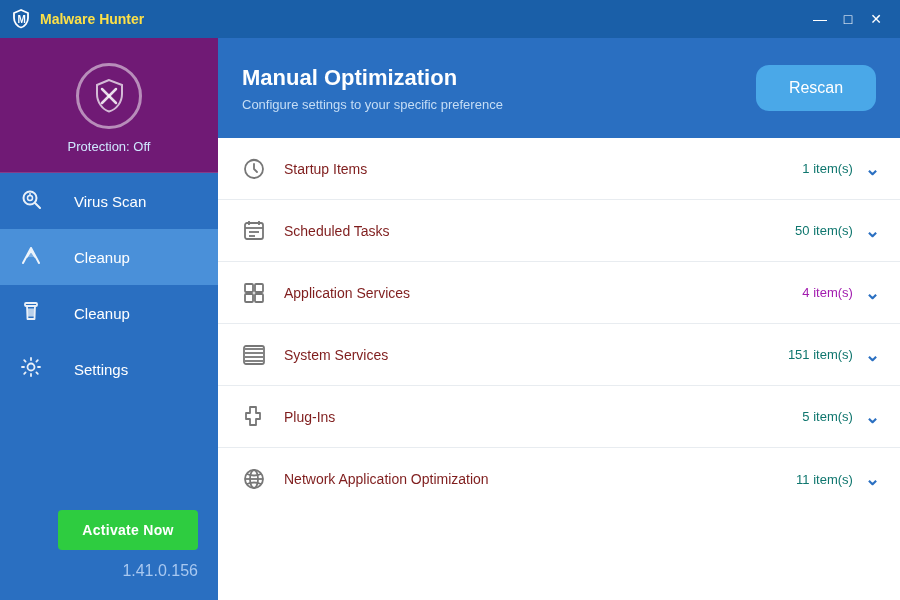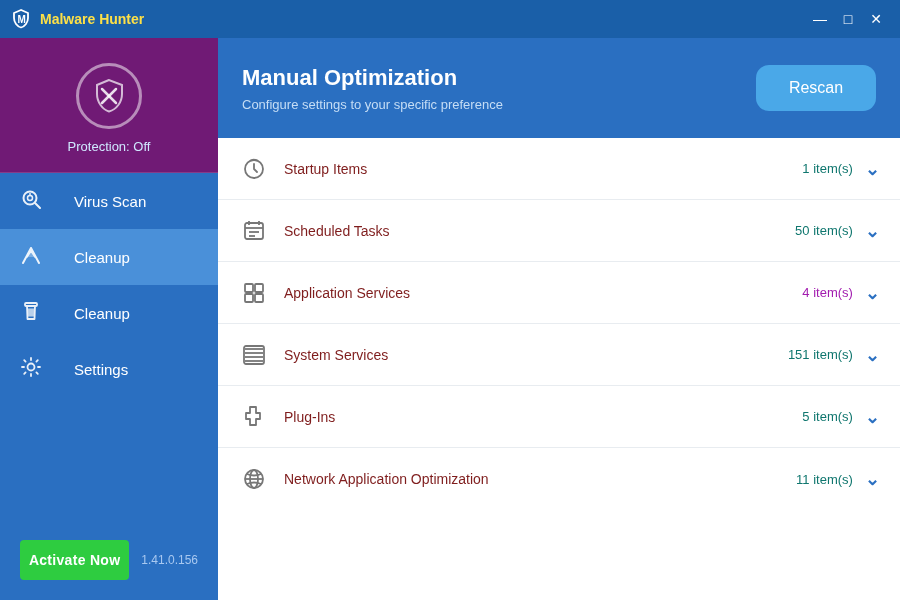--- a/index.html
+++ b/index.html
@@ -97,39 +97,39 @@
     .nav-icon {
       font-size: 20px;
       opacity: 0.9;
       flex-shrink: 0;
     }
 
     #sidebar-bottom {
       margin-top: auto;
       padding: 20px;
       display: flex;
-      flex-direction: row;
-      align-items: center;
+      flex-direction: column;
+      align-items: flex-end;
       gap: 12px;
     }
     #activate-btn {
       width: 140px;
       height: 40px;
       background: #2ecc40;
       color: white;
       border: none;
       border-radius: 4px;
       font-size: 14px;
       font-weight: 600;
       cursor: pointer;
       letter-spacing: 0.3px;
     }
     #version-label {
       color: #a8c8f0;
-      font-size: 12px;
+      font-size: 16px;
     }
 
     
     #content {
       flex: 1;
       background: #f5f7fa;
       display: flex;
       flex-direction: column;
     }
 

